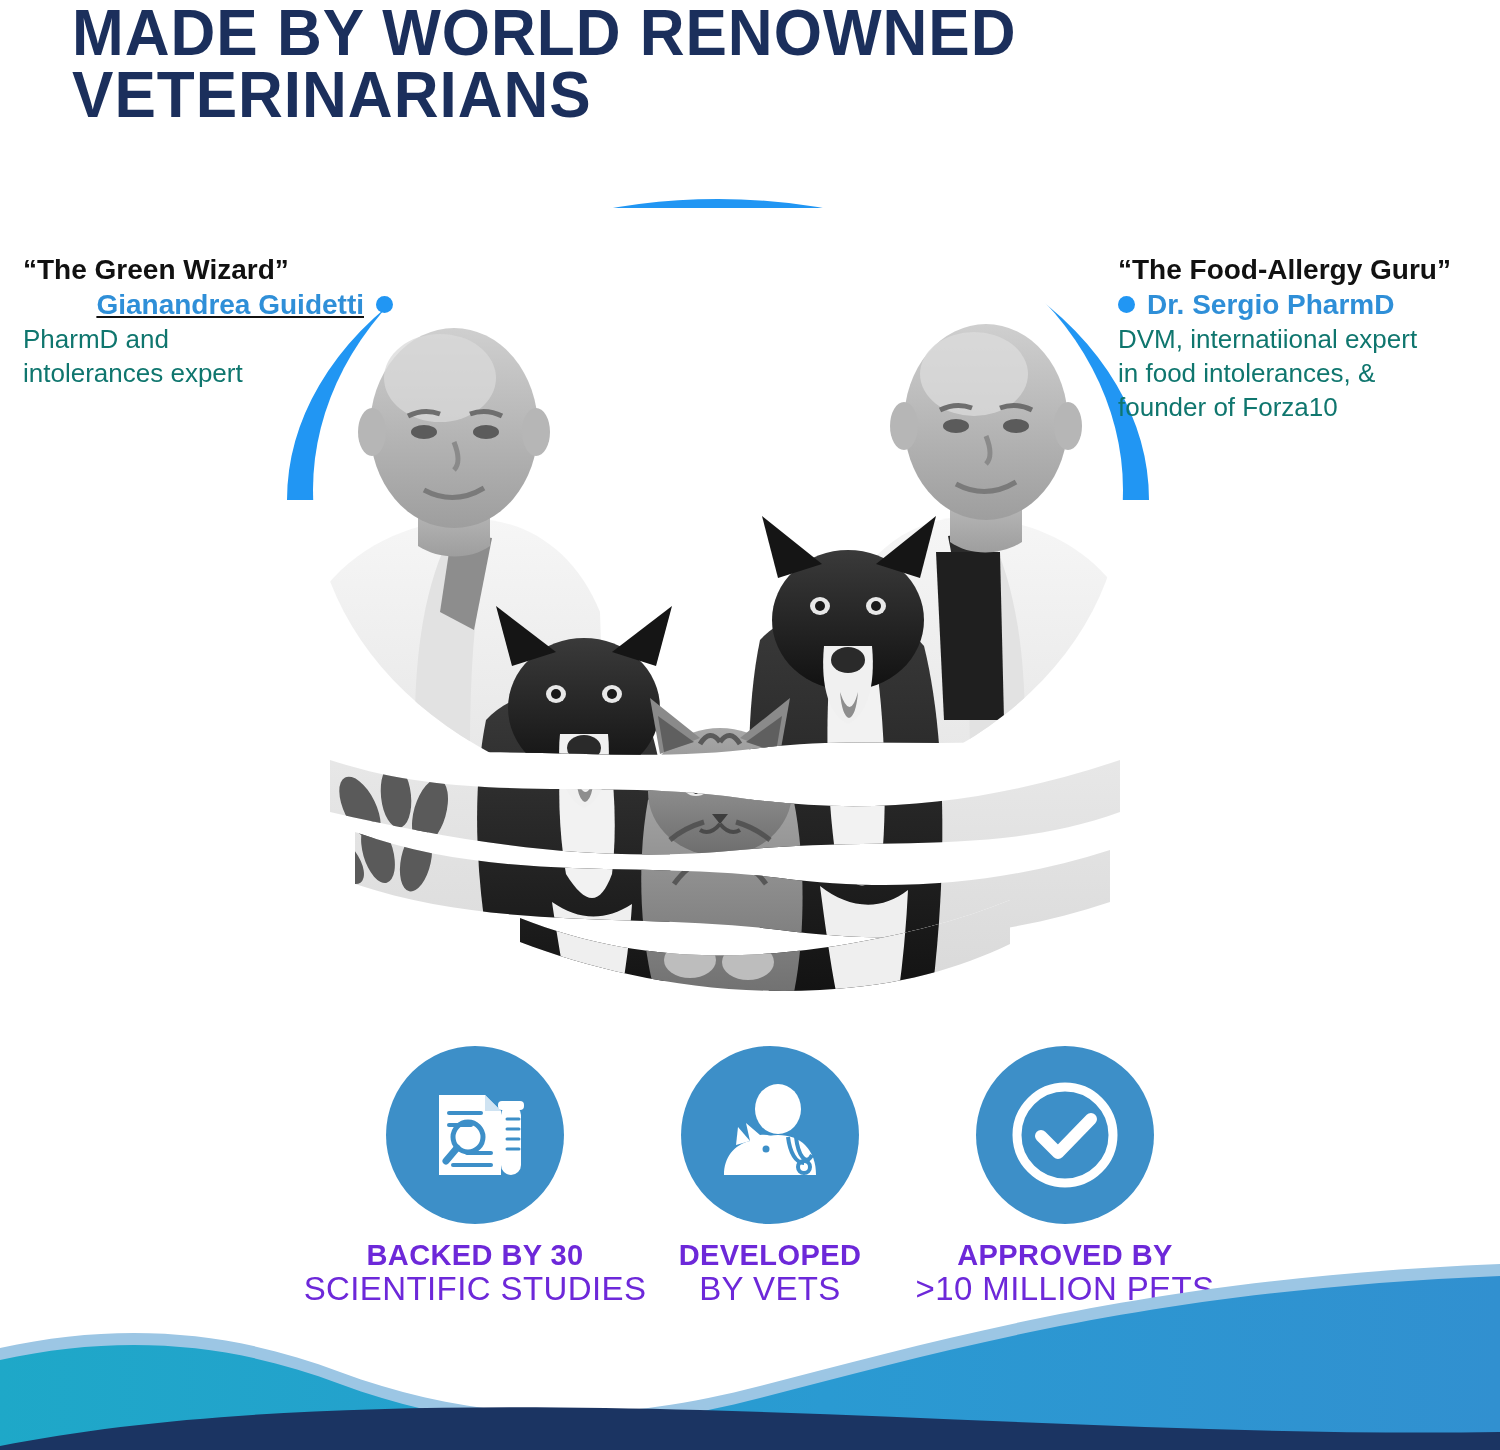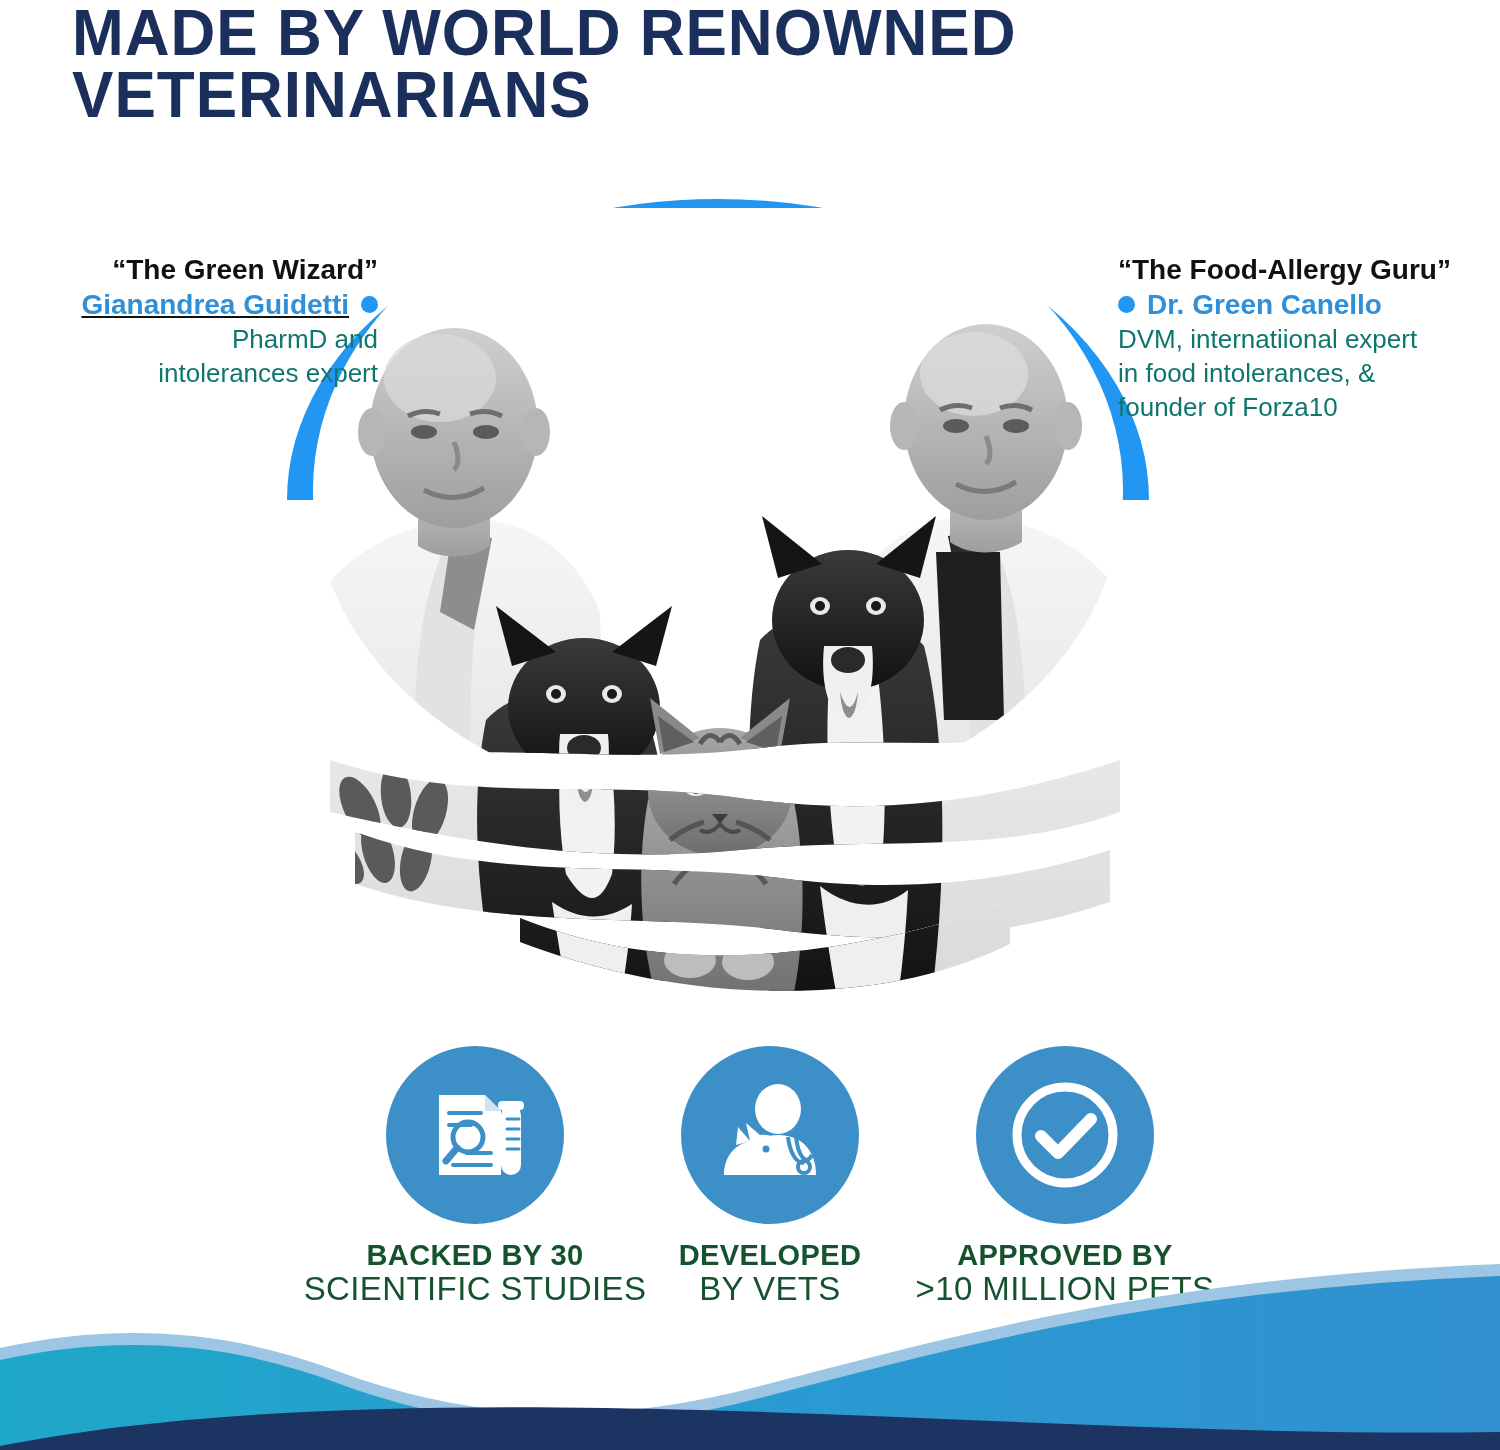--- a/index.html
+++ b/index.html
@@ -41,21 +41,21 @@
   .hero-svg { position: absolute; left: 0; top: 0; }
 
   
   .expert {
     position: absolute;
     width: 370px;
     font-size: 27px;
     line-height: 35px;
     color: #111111;
   }
-  .expert.left  { left: 8px;  top: 252px; text-align: right; }
+  .expert.left  { left: 23px;  top: 252px; }
   .expert.right { left: 1118px; top: 252px; text-align: left; }
 
   .expert .nickname {
     font-weight: bold;
     color: #111111;
     font-size: 28px;
     display: block;
     white-space: nowrap;
   }
   .expert .nameline {
@@ -104,21 +104,21 @@
     width: 178px; height: 178px;
     border-radius: 50%;
     background: #3d8fc8;
     display: flex;
     align-items: center;
     justify-content: center;
   }
   .badge-label {
     margin-top: 14px;
     text-align: center;
-    color: #14532d;
+    color: #6d28d9;
     text-transform: uppercase;
     white-space: nowrap;
   }
   .badge-label .l1 {
     display: block;
     font-weight: bold;
     font-size: 29px;
     line-height: 34px;
     letter-spacing: 0.4px;
   }
@@ -366,21 +366,21 @@
     <span class="dot"></span>
   </span>
   <span class="credentials">PharmD and</span>
   <span class="credentials">intolerances expert</span>
 </div>
 
 <div class="expert right">
   <span class="nickname">“The Food-Allergy Guru”</span>
   <span class="nameline">
     <span class="dot"></span>
-    <span class="person-name">Dr. Green Canello</span>
+    <span class="person-name">Dr. Sergio PharmD</span>
   </span>
   <span class="credentials">DVM, internatiional expert</span>
   <span class="credentials">in food intolerances, &amp;</span>
   <span class="credentials">founder of Forza10</span>
 </div>
 
 <div class="badges">
 
   <div class="badge">
     <div class="badge-circle">

